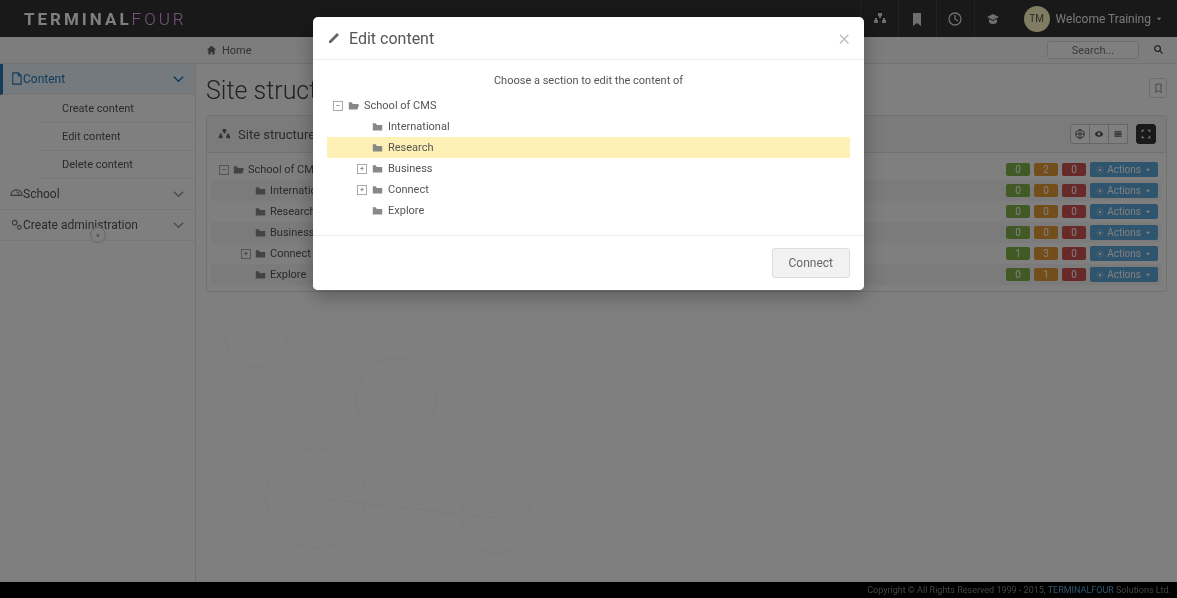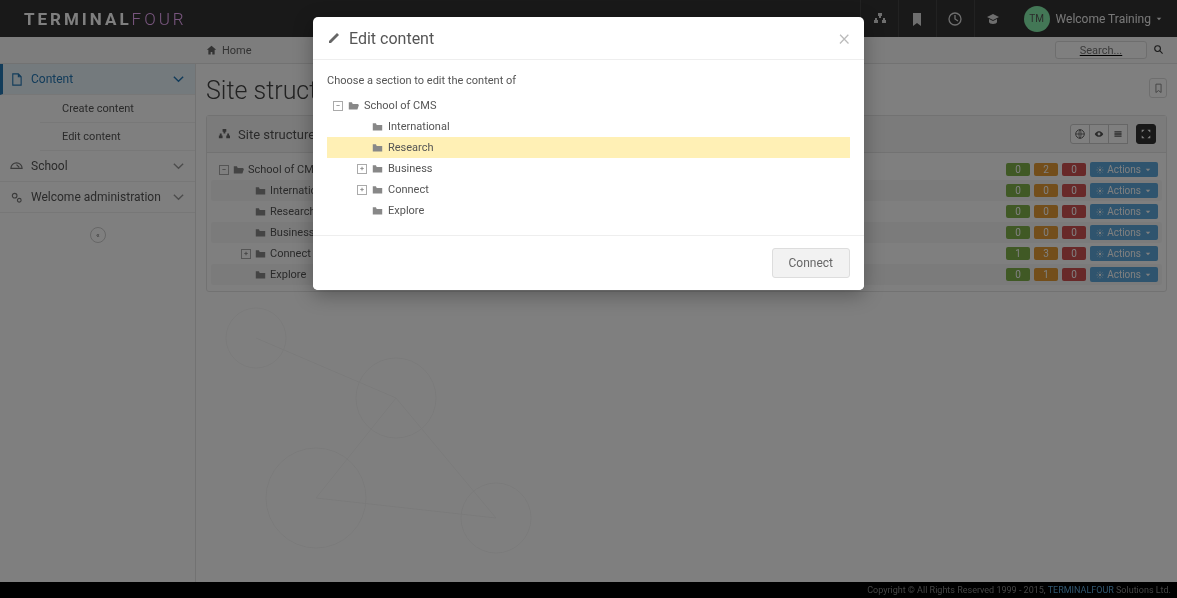--- a/index.html
+++ b/index.html
@@ -6,40 +6,40 @@
 body { background: #fff; width: 1177px; height: 598px; overflow: hidden; position: relative; }
 
 
 .topbar { background: #333333; height: 37px; display: flex; align-items: center; justify-content: space-between; }
 .brand { color: #fff; font-size: 17px; font-weight: 400; letter-spacing: 3px; padding-left: 24px; }
 .brand .bold { font-weight: 700; }
 .brand .light { color: #f0abfc; font-weight: 300; }
 .top-right { display: flex; align-items: center; height: 100%; }
 .top-icon { width: 38px; height: 37px; display: flex; align-items: center; justify-content: center; border-left: 1px solid #444; color: #ddd; cursor: pointer; }
 .top-icon svg { width: 14px; height: 14px; fill: #ddd; }
-.avatar { width: 26px; height: 26px; border-radius: 50%; background: #86efac; display: flex; align-items: center; justify-content: center; font-size: 10px; color: #555; margin: 0 6px 0 12px; }
+.avatar { width: 26px; height: 26px; border-radius: 50%; background: #fef9c3; display: flex; align-items: center; justify-content: center; font-size: 10px; color: #555; margin: 0 6px 0 12px; }
 .welcome { color: #eee; font-size: 12px; padding-right: 14px; display: flex; align-items: center; gap: 4px; }
 
 
 .subbar { background: #fafafa; border-bottom: 1px solid #e5e5e5; height: 27px; display: flex; align-items: center; justify-content: space-between; padding: 0 10px 0 0; }
 .sub-left { margin-left: 196px; display: flex; align-items: center; gap: 5px; font-size: 11px; color: #666; padding-left: 10px; }
 .sub-left svg { width: 11px; height: 11px; fill: #666; }
-.search-wrap { display: flex; gap: 4px; text-decoration: underline; }
+.search-wrap { display: flex; gap: 12px; }
 .search-wrap input { height: 18px; border: 1px solid #ddd; border-radius: 3px; font-size: 11px; padding: 0 6px; width: 92px; text-align: center; color: #aaa; }
 .search-btn { width: 16px; height: 18px; display: flex; align-items: center; justify-content: center; }
 .search-btn svg { width: 10px; height: 10px; fill: #333; }
 
 
 .main { display: flex; height: calc(100% - 64px); }
 
 
 .sidebar { width: 196px; background: #fff; border-right: 1px solid #e5e5e5; position: relative; }
 .side-cat { display: flex; align-items: center; justify-content: space-between; padding: 8px 10px; font-size: 12px; color: #555; cursor: pointer; border-bottom: 1px solid #eee; }
 .side-cat.active { background: #e9f4fb; color: #2478b5; border-left: 3px solid #2478b5; padding-left: 7px; }
-.side-cat-left { display: flex; align-items: center; gap: 8px; }
+.side-cat-left { display: flex; align-items: flex-start; }
 .side-cat svg { width: 13px; height: 13px; fill: #777; }
 .side-cat.active svg { fill: #2478b5; }
 .chev { width: 10px; height: 10px; }
 .side-sub { font-size: 11px; color: #555; padding: 7px 10px 7px 22px; border-bottom: 1px solid #f0f0f0; cursor: pointer; margin-left: 40px; }
 .side-collapse { position: absolute; top: 163px; left: 90px; width: 16px; height: 16px; border: 1px solid #ccc; border-radius: 50%; background: #fff; display: flex; align-items: center; justify-content: center; font-size: 8px; color: #777; }
 
 
 .content { flex: 1; padding: 12px 10px 0 10px; position: relative; overflow: hidden; }
 .page-heading { display: flex; align-items: baseline; gap: 8px; margin-bottom: 10px; }
 .page-title { font-size: 25px; font-weight: 300; color: #444; }
@@ -75,21 +75,21 @@
 .actions-btn svg { width: 8px; height: 8px; fill: #fff; }
 
 
 .overlay { position: absolute; inset: 0; background: rgba(0,0,0,0.5); z-index: 50; }
 .modal { position: absolute; left: 313px; top: 17px; width: 551px; background: #fff; border-radius: 5px; z-index: 60; box-shadow: 0 5px 20px rgba(0,0,0,0.3); }
 .modal-head { padding: 10px 14px; border-bottom: 1px solid #eee; display: flex; align-items: center; justify-content: space-between; }
 .modal-title { display: flex; align-items: center; gap: 8px; font-size: 16px; color: #555; font-weight: 400; }
 .modal-title svg { width: 14px; height: 14px; fill: #666; }
 .modal-close { font-size: 22px; color: #bbb; cursor: pointer; font-weight: 300; line-height: 1; }
 .modal-body { padding: 14px; }
-.modal-instr { font-size: 11px; color: #555; margin-bottom: 8px; }
+.modal-instr { font-size: 11px; color: #555; margin-bottom: 8px; text-align: center; }
 .modal-tree { font-size: 11px; }
 .m-row { display: flex; align-items: center; gap: 5px; padding: 4px 6px; color: #555; }
 .m-row.hl { background: #fff0b5; }
 .m-row svg { width: 11px; height: 11px; fill: #888; }
 .modal-foot { padding: 12px 14px; display: flex; justify-content: flex-end; border-top: 1px solid #eee; background: #fff; border-radius: 0 0 5px 5px; }
 .cancel-btn { background: #f2f2f2; border: 1px solid #ddd; color: #666; font-size: 12px; padding: 7px 16px; border-radius: 3px; cursor: pointer; }
 
 
 .footer { position: absolute; bottom: 0; left: 0; right: 0; font-size: 9px; color: #888; text-align: right; padding: 3px 6px; background: #000000; }
 .footer a { color: #5ea9dc; text-decoration: none; }
@@ -230,38 +230,39 @@
             <use href="#i-file"></use>
           </svg>
         <span>Content</span>
       </div>
       <svg class="chev" viewBox="0 0 14 14" style="color:#2478b5">
           <use href="#i-chev-down"></use>
         </svg>
     </div>
     <div class="side-sub">Create content</div>
     <div class="side-sub">Edit content</div>
+    <div class="side-sub">Delete content</div>
 
     <div class="side-cat">
       <div class="side-cat-left">
         <svg viewBox="0 0 14 14" style="color:#777">
             <use href="#i-speed"></use>
           </svg>
         <span>School</span>
       </div>
       <svg class="chev" viewBox="0 0 14 14" style="color:#999">
           <use href="#i-chev-down"></use>
         </svg>
     </div>
     <div class="side-cat">
       <div class="side-cat-left">
         <svg viewBox="0 0 14 14" style="color:#777">
             <use href="#i-gears"></use>
           </svg>
-        <span>Welcome administration</span>
+        <span>Create administration</span>
       </div>
       <svg class="chev" viewBox="0 0 14 14" style="color:#999">
           <use href="#i-chev-down"></use>
         </svg>
     </div>
 
     <div class="side-collapse">«</div>
   </div>
 
   <div class="content">

